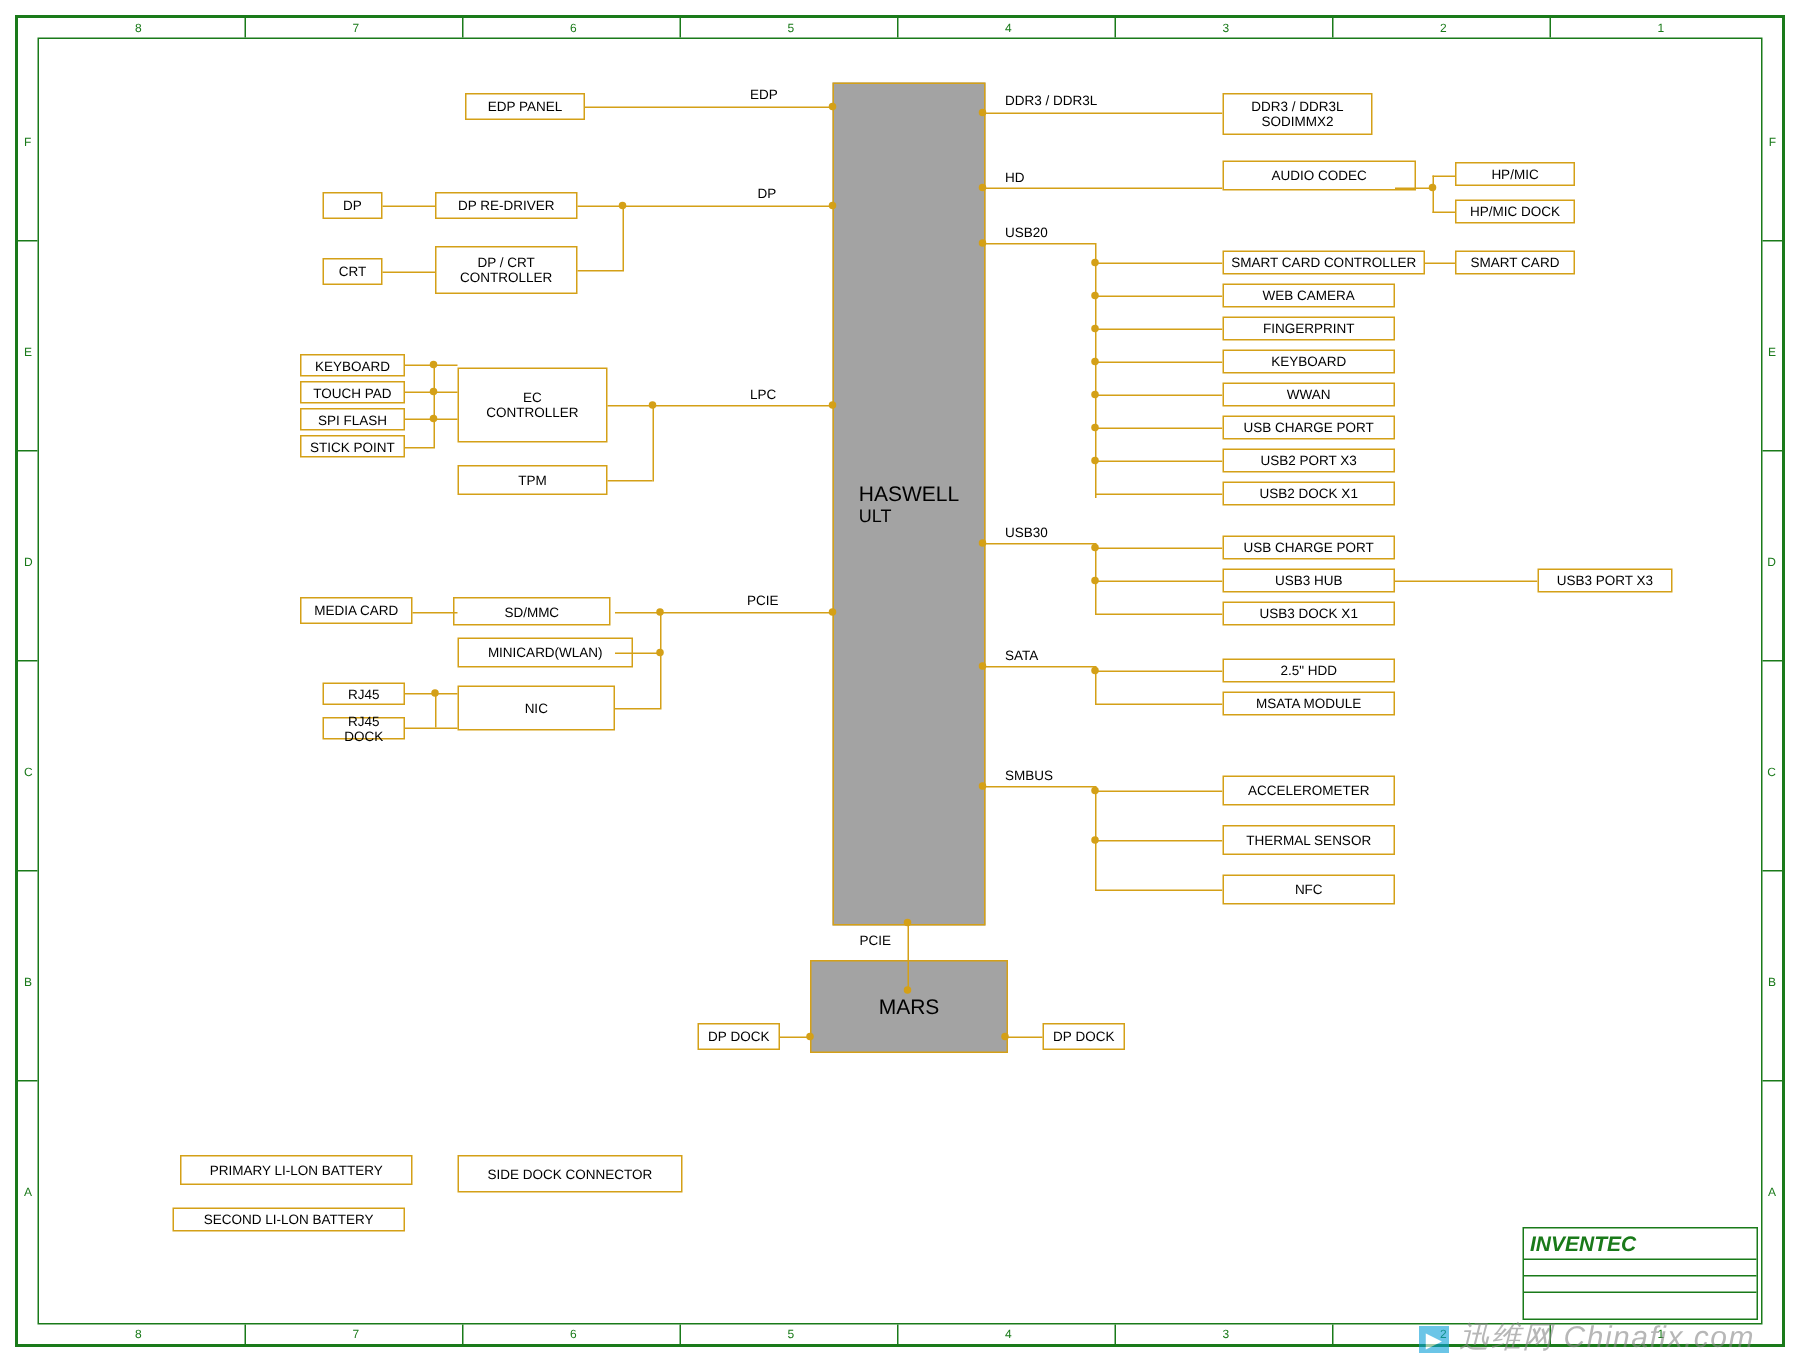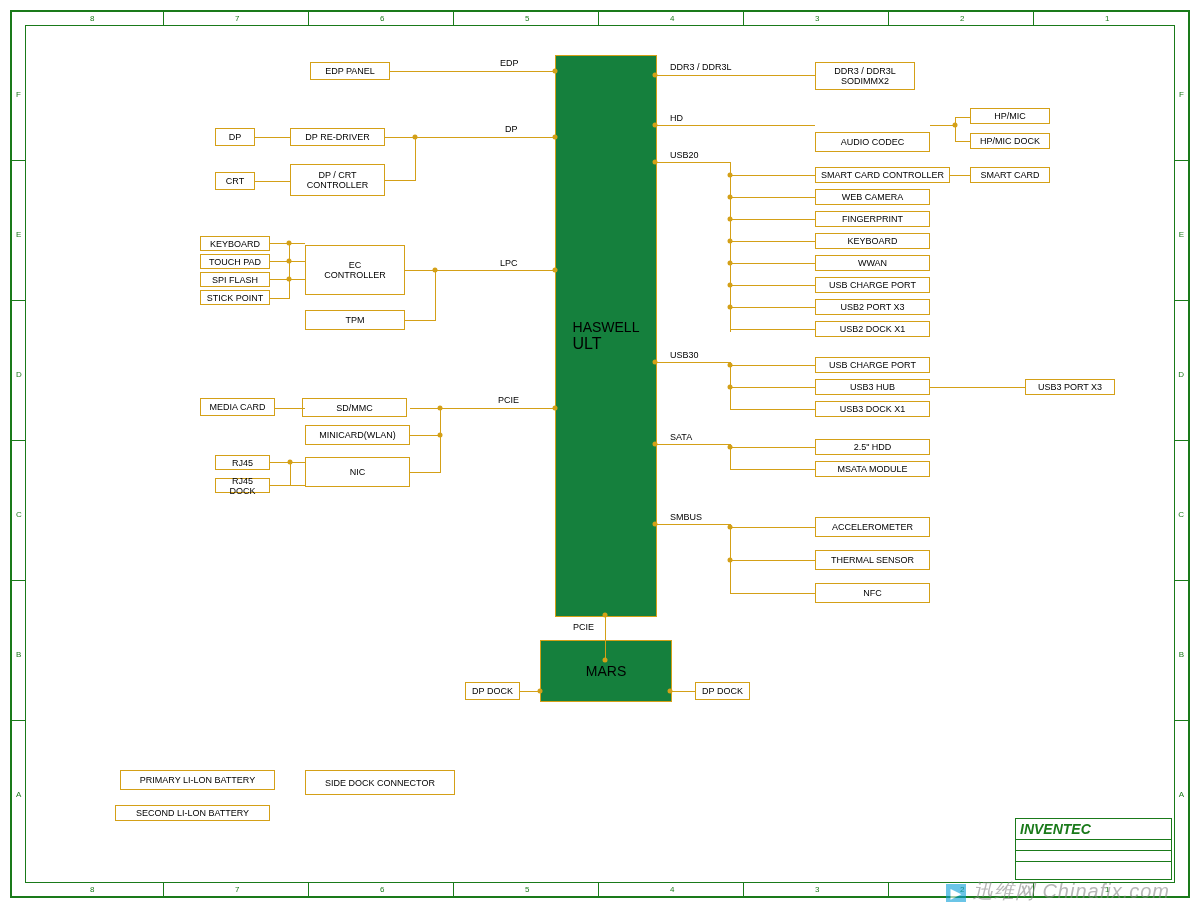--- a/index.html
+++ b/index.html
@@ -41,21 +41,21 @@
   }
   .big-box {
     position: absolute;
     border: 1.5px solid #d4a017;
     font-size: 14px;
     color: #000;
     display: flex;
     align-items: center;
     justify-content: center;
     flex-direction: column;
-    background: #15803d;
+    background: #a3a3a3;
   }
   .wire {
     position: absolute;
     background: #d4a017;
   }
   .wire-h { height: 1px; }
   .wire-v { width: 1px; }
   .dot {
     position: absolute;
     width: 5px; height: 5px;
@@ -179,21 +179,21 @@
 <div class="tick tick-v" style="left:12px; top:720px"></div>
 <div class="tick tick-v" style="right:12px; top:160px"></div>
 <div class="tick tick-v" style="right:12px; top:300px"></div>
 <div class="tick tick-v" style="right:12px; top:440px"></div>
 <div class="tick tick-v" style="right:12px; top:580px"></div>
 <div class="tick tick-v" style="right:12px; top:720px"></div>
 
 <div class="big-box" style="left:555px; top:55px; width:100px; height:560px">
   <div style="font-size:14px;">
     <div>HASWELL</div>
-    <div style="font-size:16px">ULT</div>
+    <div style="font-size:12px">ULT</div>
   </div>
 </div>
 
 <div class="big-box" style="left:540px; top:640px; width:130px; height:60px">
   <div>MARS</div>
 </div>
 
 <div class="wire wire-v" style="left:605px; top:615px; height:45px"></div>
 <div class="dot" style="left:605px; top:615px"></div>
 <div class="dot" style="left:605px; top:660px"></div>
@@ -247,21 +247,21 @@
 <div class="wire wire-h" style="left:405px; top:270px; width:150px"></div>
 <div class="dot" style="left:555px; top:270px"></div>
 <div class="bus-label" style="left:500px; top:258px">LPC</div>
 
 <div class="wire wire-h" style="left:405px; top:320px; width:30px"></div>
 <div class="wire wire-v" style="left:435px; top:270px; height:51px"></div>
 <div class="dot" style="left:435px; top:270px"></div>
 
 <div class="box" style="left:200px; top:398px; width:75px; height:18px">MEDIA CARD</div>
 <div class="box" style="left:302px; top:398px; width:105px; height:19px">SD/MMC</div>
-<div class="box" style="left:305px; top:425px; width:105px; height:20px">MINICARD(WLAN)</div>
+<div class="box" style="left:305px; top:425px; width:117px; height:20px">MINICARD(WLAN)</div>
 <div class="box" style="left:215px; top:455px; width:55px; height:15px">RJ45</div>
 <div class="box" style="left:215px; top:478px; width:55px; height:15px">RJ45 DOCK</div>
 <div class="box" style="left:305px; top:457px; width:105px; height:30px">NIC</div>
 
 <div class="wire wire-h" style="left:275px; top:408px; width:30px"></div>
 <div class="wire wire-h" style="left:270px; top:462px; width:35px"></div>
 <div class="wire wire-h" style="left:270px; top:485px; width:35px"></div>
 <div class="wire wire-v" style="left:290px; top:462px; height:23px"></div>
 <div class="dot" style="left:290px; top:462px"></div>
 
@@ -280,21 +280,21 @@
 
 <div class="wire wire-h" style="left:655px; top:75px; width:160px"></div>
 <div class="dot" style="left:655px; top:75px"></div>
 <div class="bus-label" style="left:670px; top:62px">DDR3 / DDR3L</div>
 <div class="box" style="left:815px; top:62px; width:100px; height:28px; white-space:pre-line">DDR3 / DDR3L
 SODIMMX2</div>
 
 <div class="wire wire-h" style="left:655px; top:125px; width:160px"></div>
 <div class="dot" style="left:655px; top:125px"></div>
 <div class="bus-label" style="left:670px; top:113px">HD</div>
-<div class="box" style="left:815px; top:132px; width:115px; height:20px">AUDIO CODEC</div>
+<div class="box" style="left:815px; top:107px; width:129px; height:20px">AUDIO CODEC</div>
 <div class="wire wire-h" style="left:930px; top:125px; width:25px"></div>
 <div class="wire wire-v" style="left:955px; top:117px; height:25px"></div>
 <div class="wire wire-h" style="left:955px; top:117px; width:15px"></div>
 <div class="wire wire-h" style="left:955px; top:141px; width:15px"></div>
 <div class="dot" style="left:955px; top:125px"></div>
 <div class="box" style="left:970px; top:108px; width:80px; height:16px">HP/MIC</div>
 <div class="box" style="left:970px; top:133px; width:80px; height:16px">HP/MIC DOCK</div>
 
 <div class="bus-label" style="left:670px; top:150px">USB20</div>
 <div class="wire wire-h" style="left:655px; top:162px; width:75px"></div>

